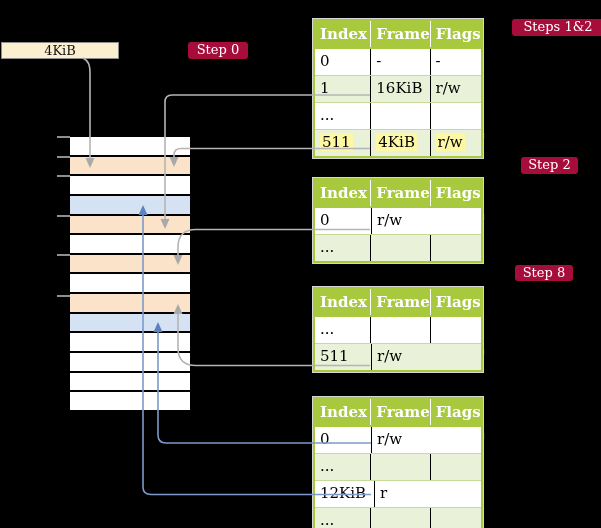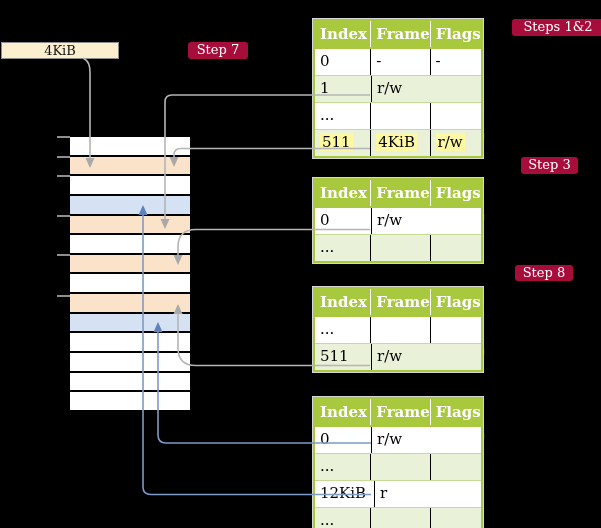--- a/index.html
+++ b/index.html
@@ -65,38 +65,39 @@
       <div class="memrow" style="height: 19.6429px; background: rgb(255, 255, 255);"></div>
       <div class="memrow" style="height: 19.6429px; background: rgb(255, 255, 255);"></div>
     </div>
 
 <div class="tick" style="top: 136px;"></div>
     <div class="tick" style="top: 155.5px;"></div>
     <div class="tick" style="top: 175px;"></div>
     <div class="tick" style="top: 214.5px;"></div>
     <div class="tick" style="top: 254px;"></div>
     <div class="tick" style="top: 294.5px;"></div>
-    <div class="badge" style="left: 188px; top: 42px; width: 60px; height: 17px; line-height: 16px; background: rgb(166, 13, 59); color: rgb(255, 255, 255);">Step 7</div>
+    <div class="badge" style="left: 188px; top: 42px; width: 60px; height: 17px; line-height: 16px; background: rgb(166, 13, 59); color: rgb(255, 255, 255);">Step 0</div>
     <div class="badge" style="left: 512px; top: 19px; width: 92px; height: 17px; line-height: 16px; background: rgb(166, 13, 59); color: rgb(255, 255, 255);">Steps 1&amp;2</div>
-    <div class="badge" style="left: 521px; top: 157px; width: 57px; height: 17px; line-height: 16px; background: rgb(166, 13, 59); color: rgb(255, 255, 255);">Step 3</div>
+    <div class="badge" style="left: 521px; top: 157px; width: 57px; height: 17px; line-height: 16px; background: rgb(166, 13, 59); color: rgb(255, 255, 255);">Step 2</div>
     <div class="badge" style="left: 515px; top: 265px; width: 58px; height: 16px; line-height: 15px; background: rgb(166, 13, 59); color: rgb(255, 255, 255);">Step 8</div>
     <div class="marker" style="left: 480px; top: 133px;"></div>
     <div class="ptable" style="left: 313px; top: 19px; border: 2px solid rgb(168, 200, 62);">
       <div class="pt-header" style="background: rgb(168, 200, 62); border-bottom: 2px solid rgb(168, 200, 62);">
         <div class="pt-hcell cw1">Index</div>
         <div class="pt-hcell cw2">Frame</div>
         <div class="pt-hcell cw3">Flags</div>
       </div>
       <div class="pt-row" style="background: rgb(255, 255, 255);">
         <div class="pt-cell cw1">0</div>
         <div class="pt-cell cw2">-</div>
         <div class="pt-cell cw3">-</div>
       </div>
       <div class="pt-row" style="background: rgb(234, 241, 217); border-top: 1px solid rgb(198, 219, 151); height: 26px;">
         <div class="pt-cell cw1">1</div>
+        <div class="pt-cell cw2">16KiB</div>
         <div class="pt-cell cw3">r/w</div>
       </div>
       <div class="pt-row" style="background: rgb(255, 255, 255); border-top: 1px solid rgb(198, 219, 151); height: 26px;">
         <div class="pt-cell cw1">...</div>
         <div class="pt-cell cw2"></div>
         <div class="pt-cell cw3"></div>
       </div>
       <div class="pt-row" style="background: rgb(234, 241, 217); border-top: 1px solid rgb(198, 219, 151); height: 26px;">
         <div class="pt-cell cw1"><span class="hl" style="background: rgb(254, 248, 164);">511</span></div>
         <div class="pt-cell cw2"><span class="hl" style="background: rgb(254, 248, 164);">4KiB</span></div>

